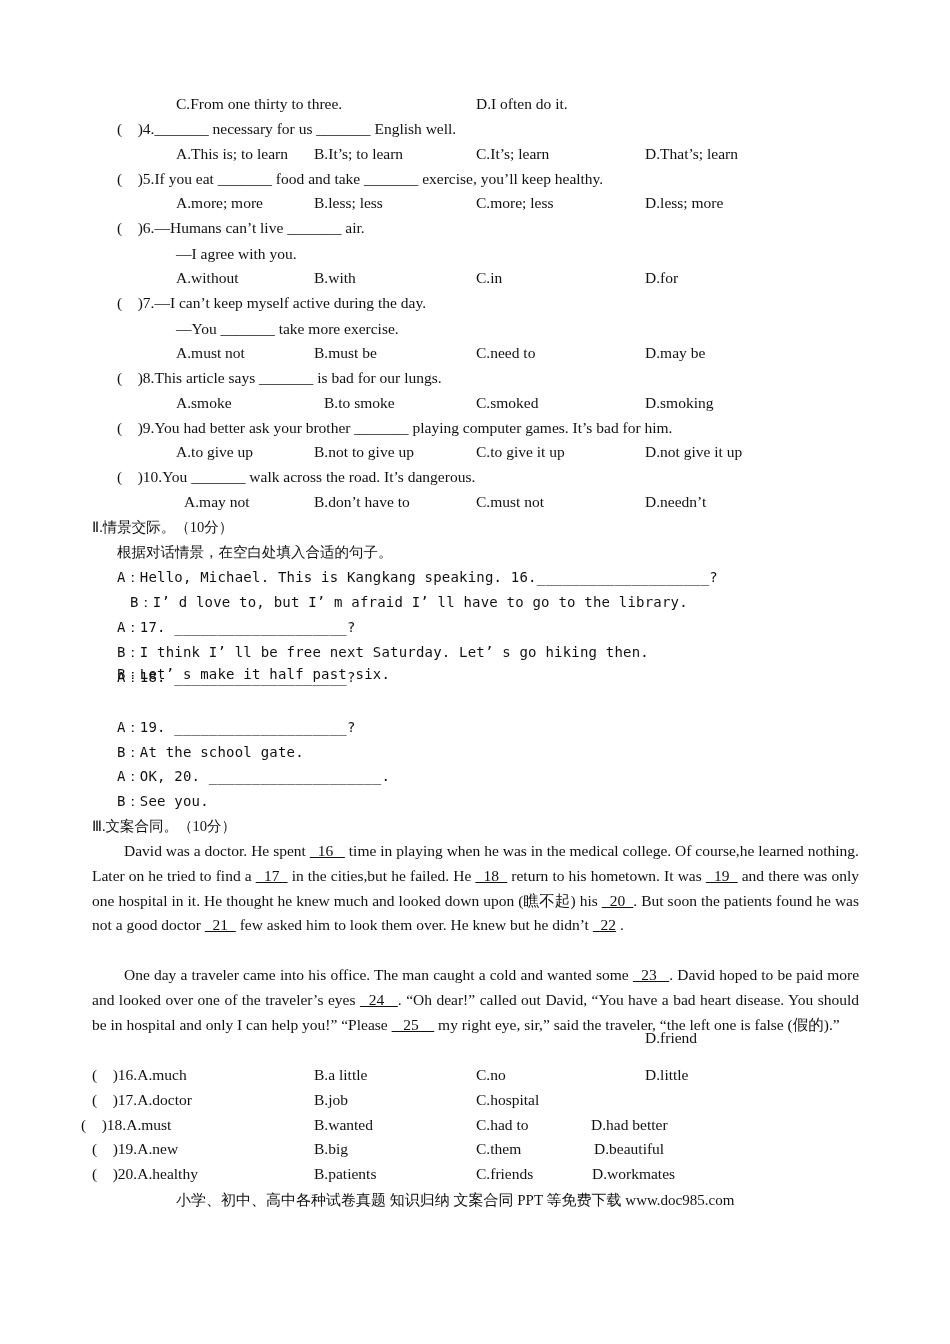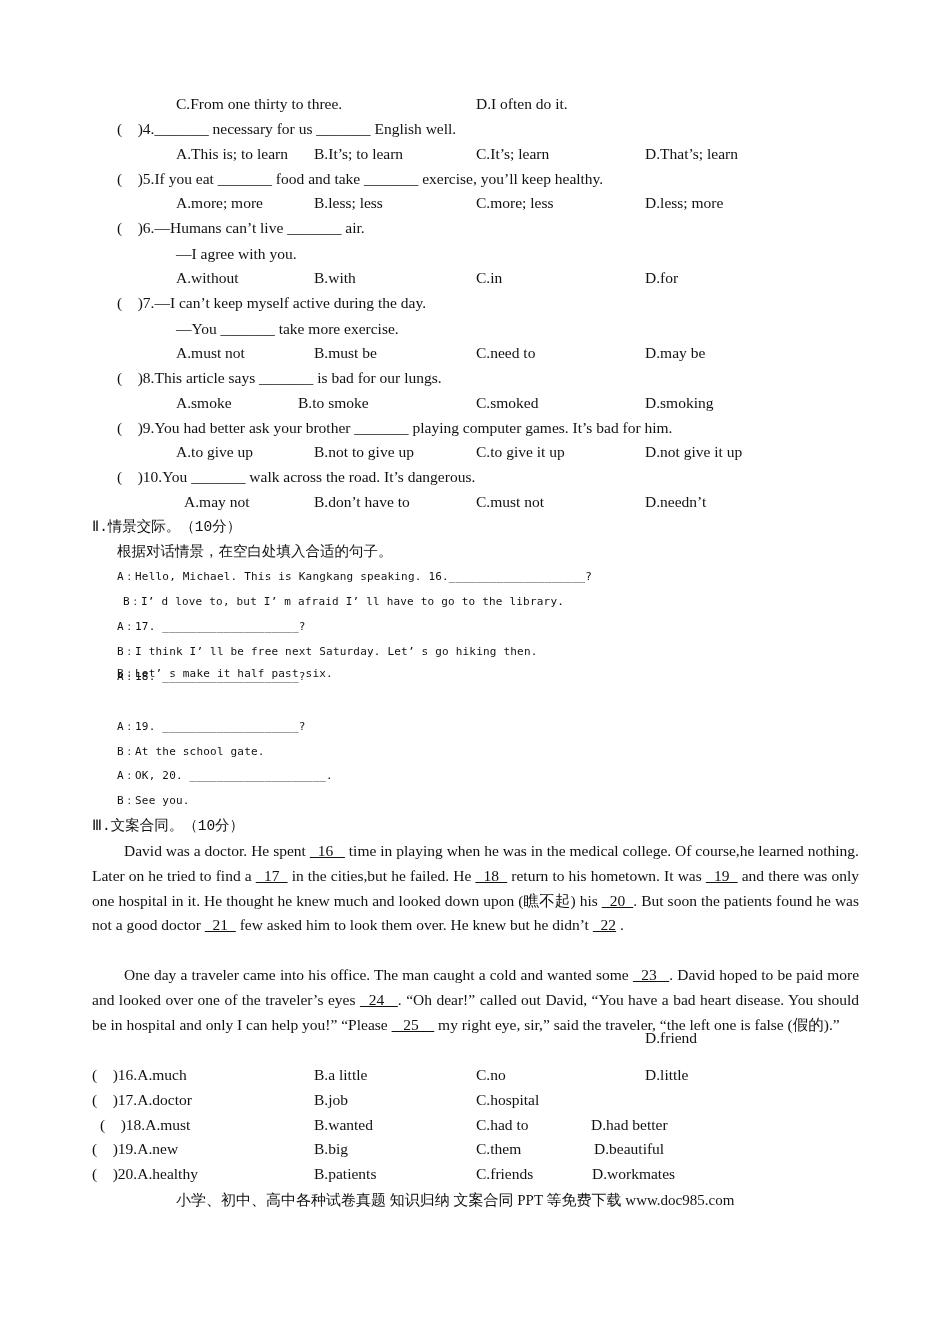--- a/index.html
+++ b/index.html
@@ -2,22 +2,22 @@
 <html><head>
   <meta charset="utf-8">
   <style>
     html, body { margin: 0; padding: 0; background: #ffffff; }
     body {
       width: 950px; height: 1344px; position: relative; overflow: hidden;
       font-family: "Liberation Serif", "DejaVu Serif", serif;
       color: #111111; font-size: 15.5px;
     }
     .line { position: absolute; white-space: nowrap; line-height: 20px; }
-    .mono { font-family: "DejaVu Sans Mono", "Liberation Mono", monospace; font-size: 11px; letter-spacing: 0.2px; text-align: right; }
-    .heading { font-family: Liberation Mono, monospace; font-size: 14.5px; }
+    .mono { font-family: "DejaVu Sans Mono", "Liberation Mono", monospace; font-size: 14px; letter-spacing: 0.2px; text-align: right; }
+    .heading { font-family: Liberation Serif, serif; font-size: 14.5px; }
     .opt { position: absolute; white-space: nowrap; line-height: 20px; }
     .para { position: absolute; left: 92px; width: 767px; line-height: 24.8px; text-align: justify; text-indent: 32px; }
     .para .blank { text-decoration: underline; white-space: pre; }
     .footer { position: absolute; left: 176px; top: 1191px; white-space: nowrap; font-size: 15px; }
     .qnum { white-space: pre; }
   </style>
 </head>
 <body>
 
 <div class="opt" style="left:176px;top:94px">C.From one thirty to three.</div>
@@ -44,40 +44,40 @@
 
 <div class="line" style="left:117px;top:293px"><span class="qnum">(    )</span><span>7.—I can’t keep myself active during the day.</span></div>
 <div class="line" style="left:176px;top:319px">—You _______ take more exercise.</div>
 <div class="opt" style="left:176px;top:343px">A.must not</div>
 <div class="opt" style="left:314px;top:343px">B.must be</div>
 <div class="opt" style="left:476px;top:343px">C.need to</div>
 <div class="opt" style="left:645px;top:343px">D.may be</div>
 
 <div class="line" style="left:117px;top:368px"><span class="qnum">(    )</span><span>8.This article says _______ is bad for our lungs.</span></div>
 <div class="opt" style="left:176px;top:393px">A.smoke</div>
-<div class="opt" style="left:298px;top:393px">B.to smoke</div>
+<div class="opt" style="left:324px;top:393px">B.to smoke</div>
 <div class="opt" style="left:476px;top:393px">C.smoked</div>
 <div class="opt" style="left:645px;top:393px">D.smoking</div>
 
 <div class="line" style="left:117px;top:418px"><span class="qnum">(    )</span><span>9.You had better ask your brother _______ playing computer games. It’s bad for him.</span></div>
 <div class="opt" style="left:176px;top:442px">A.to give up</div>
 <div class="opt" style="left:314px;top:442px">B.not to give up</div>
 <div class="opt" style="left:476px;top:442px">C.to give it up</div>
 <div class="opt" style="left:645px;top:442px">D.not give it up</div>
 
 <div class="line" style="left:117px;top:467px"><span class="qnum">(    )</span><span>10.You _______ walk across the road. It’s dangerous.</span></div>
 <div class="opt" style="left:184px;top:492px">A.may not</div>
 <div class="opt" style="left:314px;top:492px">B.don’t have to</div>
 <div class="opt" style="left:476px;top:492px">C.must not</div>
 <div class="opt" style="left:645px;top:492px">D.needn’t</div>
 
 <div class="line heading" style="left:92px;top:517px">Ⅱ.情景交际。（10分）</div>
 <div class="line heading" style="left:117px;top:542px">根据对话情景，在空白处填入合适的句子。</div>
 <div class="line mono" style="left:117px;top:567px">A：Hello, Michael. This is Kangkang speaking. 16.____________________?</div>
-<div class="line mono" style="left:123px;top:592px">B：I’ d love to, but I’ m afraid I’ ll have to go to the library.</div>
+<div class="line mono" style="left:130px;top:592px">B：I’ d love to, but I’ m afraid I’ ll have to go to the library.</div>
 <div class="line mono" style="left:117px;top:617px">A：17. ____________________?</div>
 <div class="line mono" style="left:117px;top:642px">B：I think I’ ll be free next Saturday. Let’ s go hiking then.</div>
 <div class="line mono" style="left:117px;top:667px">A：18. ____________________?</div>
 <div class="line mono" style="left:117px;top:664px">B：Let’ s make it half past six.</div>
 <div class="line mono" style="left:117px;top:717px">A：19. ____________________?</div>
 <div class="line mono" style="left:117px;top:742px">B：At the school gate.</div>
 <div class="line mono" style="left:117px;top:766px">A：OK, 20. ____________________.</div>
 <div class="line mono" style="left:117px;top:791px">B：See  you.</div>
 
 <div class="line heading" style="left:92px;top:816px">Ⅲ.文案合同。（10分）</div>
@@ -88,21 +88,21 @@
 <div class="line" style="left:92px;top:1065px"><span class="qnum">(    )</span><span>16.</span><span>A.much</span></div>
 <div class="opt" style="left:314px;top:1065px">B.a little</div>
 <div class="opt" style="left:476px;top:1065px">C.no</div>
 <div class="opt" style="left:645px;top:1065px">D.little</div>
 
 <div class="line" style="left:92px;top:1090px"><span class="qnum">(    )</span><span>17.</span><span>A.doctor</span></div>
 <div class="opt" style="left:314px;top:1090px">B.job</div>
 <div class="opt" style="left:476px;top:1090px">C.hospital</div>
 <div class="opt" style="left:645px;top:1028px">D.friend</div>
 
-<div class="line" style="left:100px;top:1115px"><span class="qnum">(    )</span><span>18.</span><span>A.must</span></div>
+<div class="line" style="left:81px;top:1115px"><span class="qnum">(    )</span><span>18.</span><span>A.must</span></div>
 <div class="opt" style="left:314px;top:1115px">B.wanted</div>
 <div class="opt" style="left:476px;top:1115px">C.had to</div>
 <div class="opt" style="left:591px;top:1115px">D.had better</div>
 
 <div class="line" style="left:92px;top:1139px"><span class="qnum">(    )</span><span>19.</span><span>A.new</span></div>
 <div class="opt" style="left:314px;top:1139px">B.big</div>
 <div class="opt" style="left:476px;top:1139px">C.them</div>
 <div class="opt" style="left:594px;top:1139px">D.beautiful</div>
 
 <div class="line" style="left:92px;top:1164px"><span class="qnum">(    )</span><span>20.</span><span>A.healthy</span></div>

